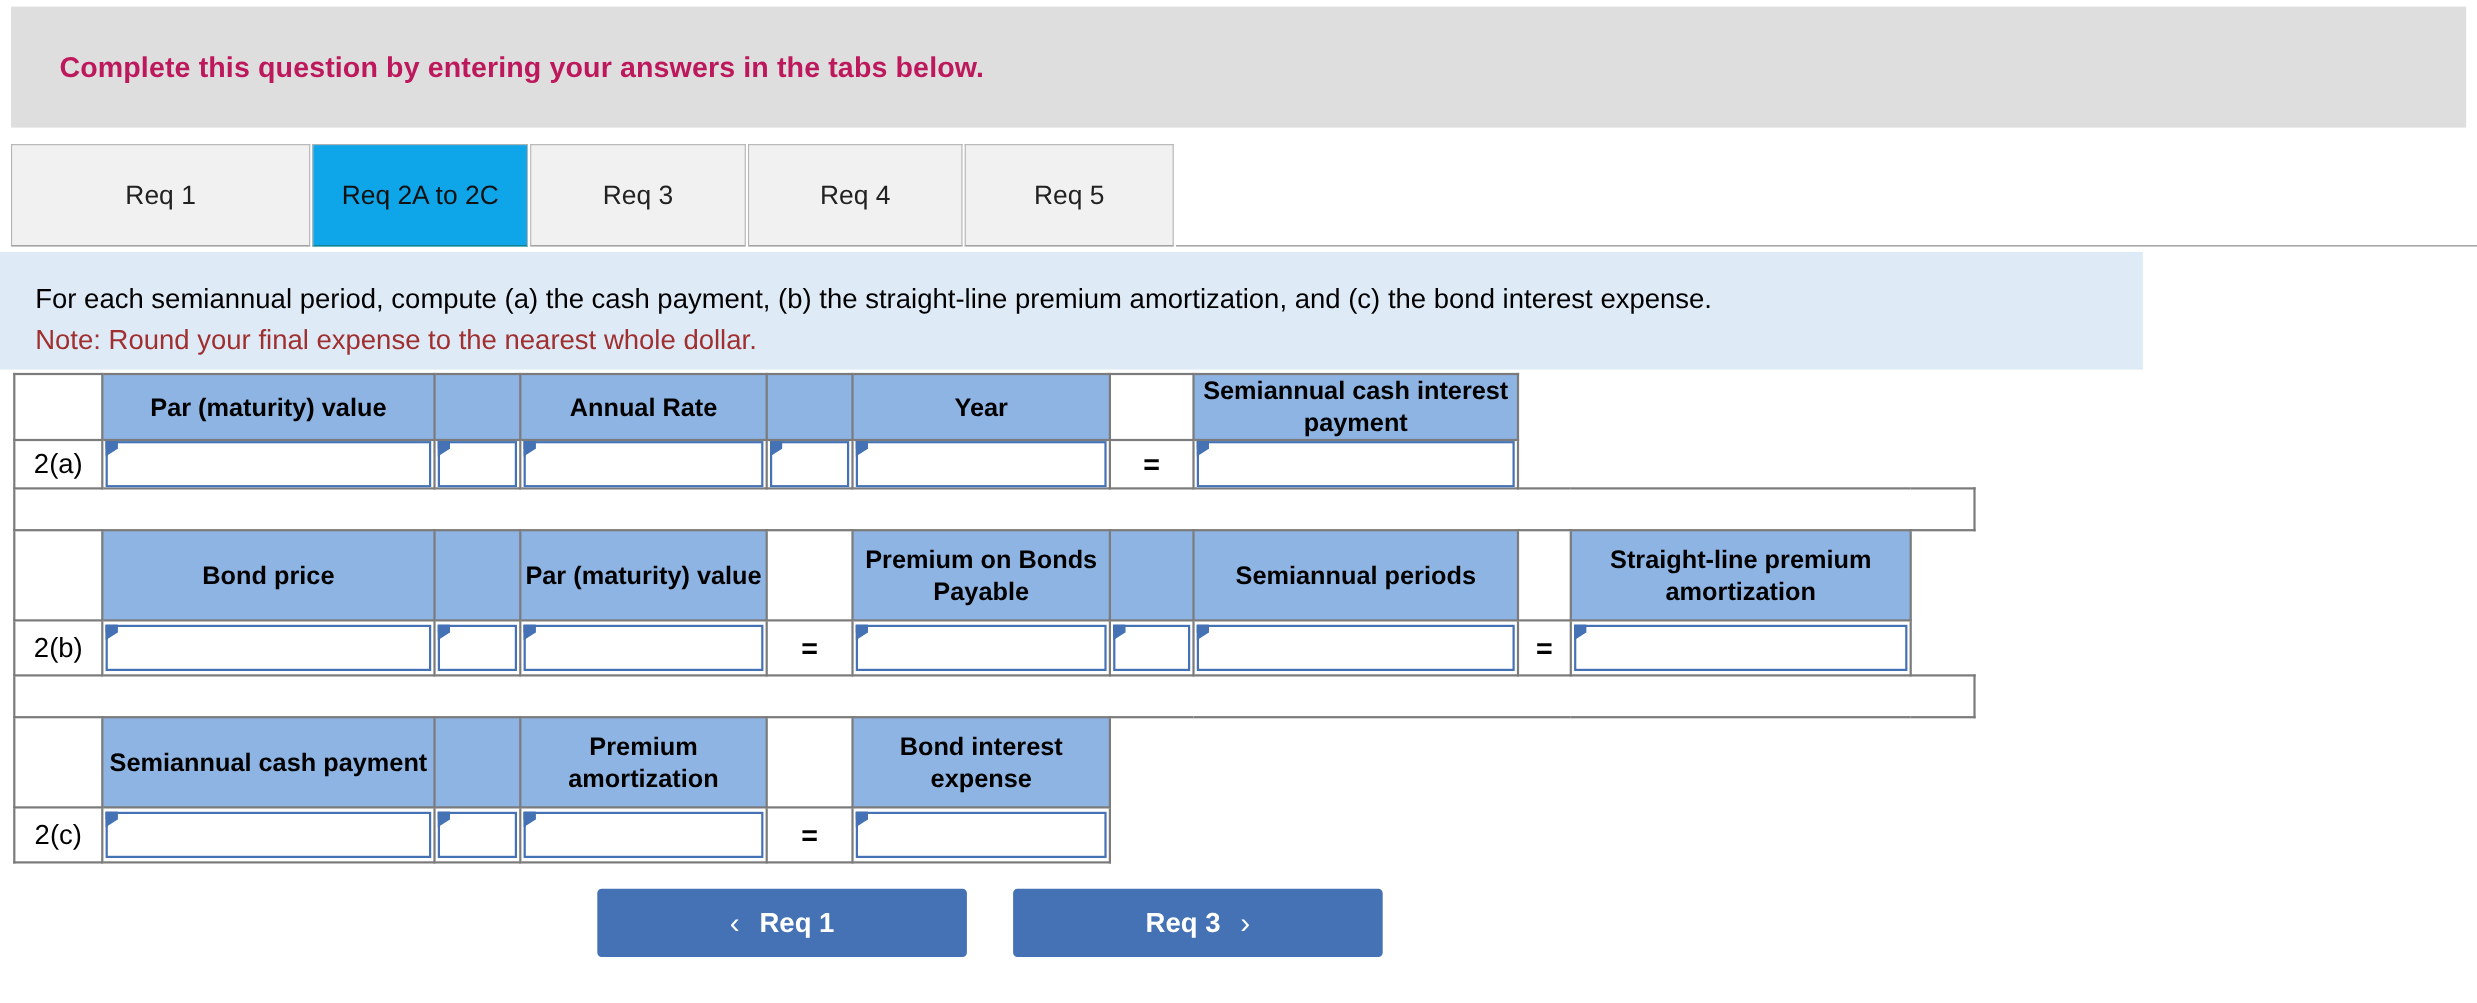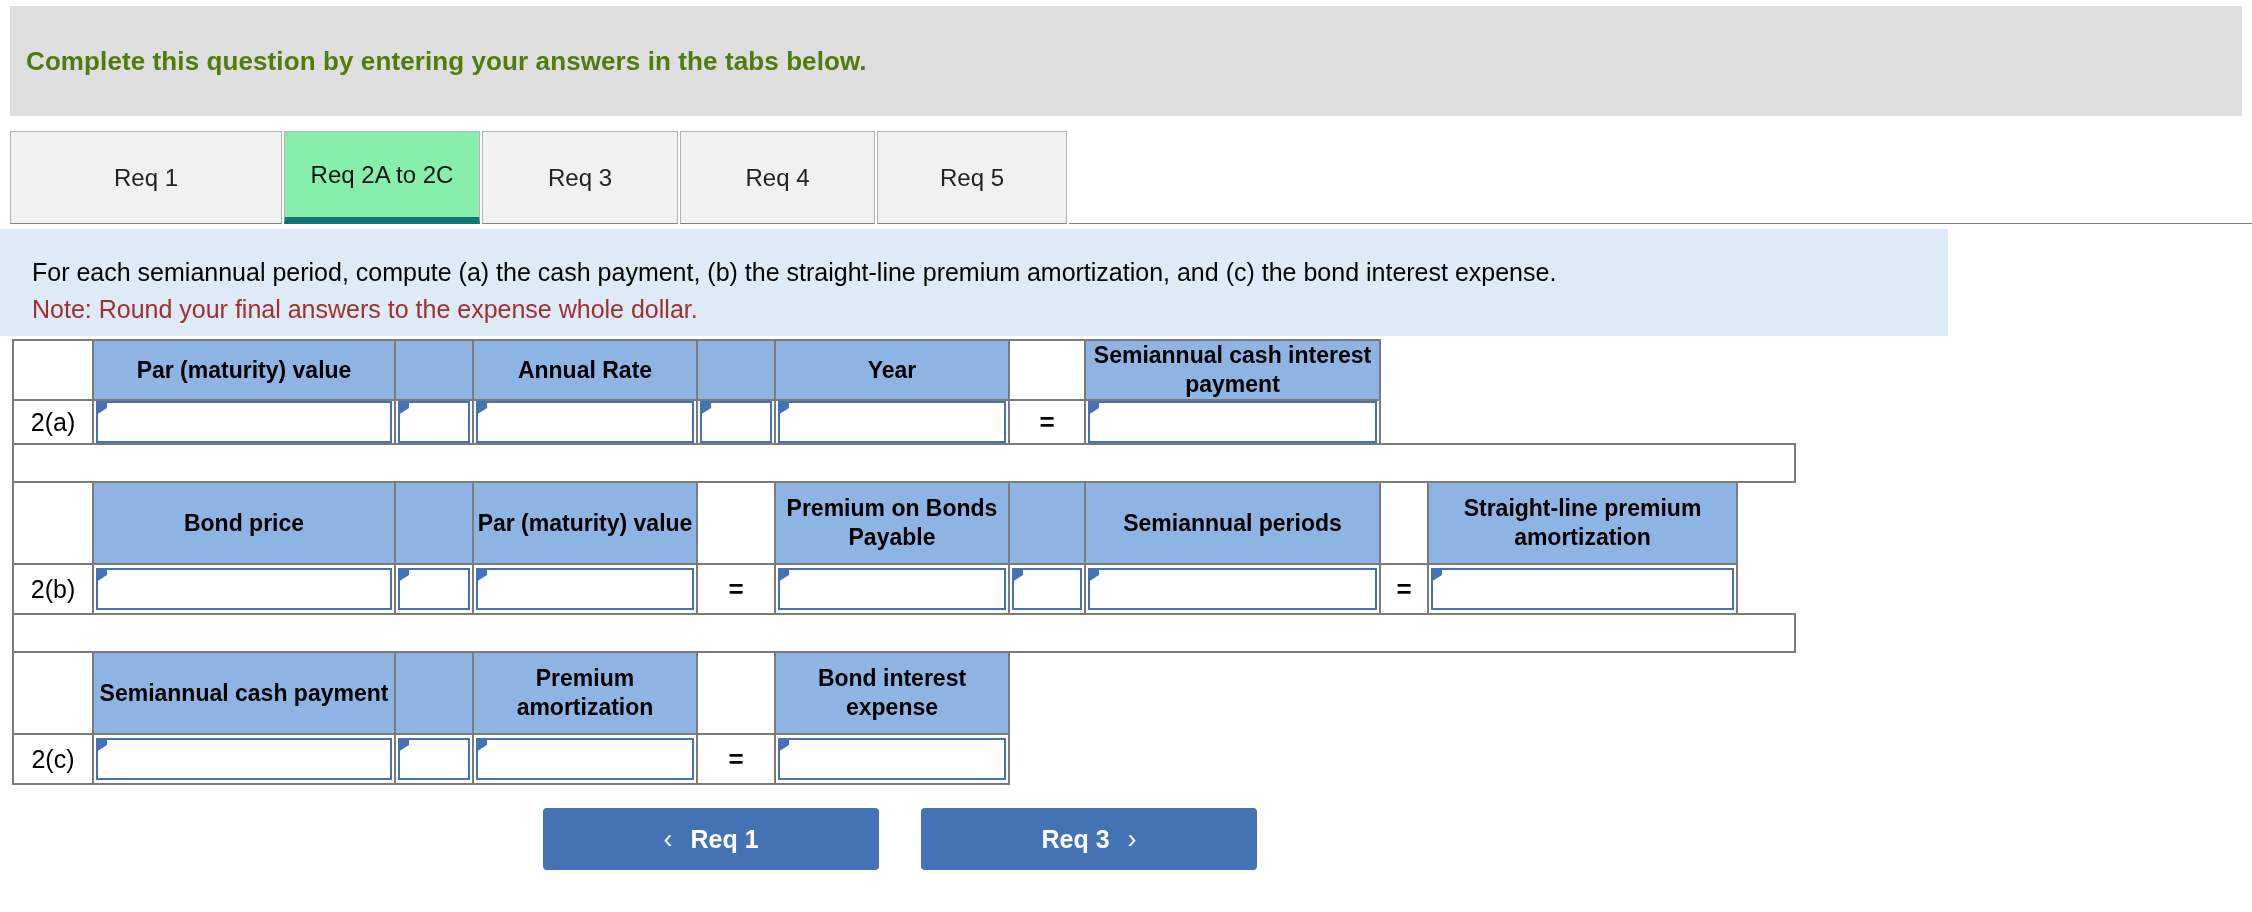--- a/index.html
+++ b/index.html
@@ -23,22 +23,22 @@
     width: 2232px;
     height: 110px;
     background: #dedede;
     box-sizing: border-box;
     display: flex;
     align-items: center;
   }
   .top-banner-text {
     font-size: 26px;
     font-weight: bold;
-    color: #4d7c0f;
-    padding-left: 16px;
+    color: #be185d;
+    padding-left: 44px;
     letter-spacing: 0.1px;
   }
 
   
   .tab-strip {
     position: absolute;
     left: 0px;
     top: 128px;
     width: 2252px;
     height: 96px;
@@ -55,22 +55,22 @@
     box-sizing: border-box;
     display: flex;
     align-items: center;
     justify-content: center;
     font-size: 24px;
     color: #222222;
     margin-right: 2px;
     cursor: pointer;
   }
   .tab.active {
-    background: #86efac;
-    border-bottom: 7px solid #0f766e;
+    background: #0ea5e9;
+    border-bottom: 1px solid #0f766e;
     z-index: 3;
     color: #111111;
   }
   .tab-fill {
     flex: 1;
     height: 93px;
     border-bottom: 1px solid #808080;
     box-sizing: border-box;
   }
 
@@ -239,21 +239,21 @@
   <div class="tab" style="width:272px">Req 1</div>
   <div class="tab active" style="width:196px">Req 2A to 2C</div>
   <div class="tab" style="width:196px">Req 3</div>
   <div class="tab" style="width:195px">Req 4</div>
   <div class="tab" style="width:190px">Req 5</div>
   <div class="tab-fill"></div>
 </div>
 
 <div class="q-banner">
   <div class="q-line-1">For each semiannual period, compute (a) the cash payment, (b) the straight-line premium amortization, and (c) the bond interest expense.</div>
-  <div class="q-line-2">Note: Round your final answers to the expense whole dollar.</div>
+  <div class="q-line-2">Note: Round your final expense to the nearest whole dollar.</div>
 </div>
 
 <div class="grid-wrap">
   <table class="grid">
     <colgroup>
       <col style="width:80px">
       <col style="width:302px">
       <col style="width:78px">
       <col style="width:224px">
       <col style="width:78px">

